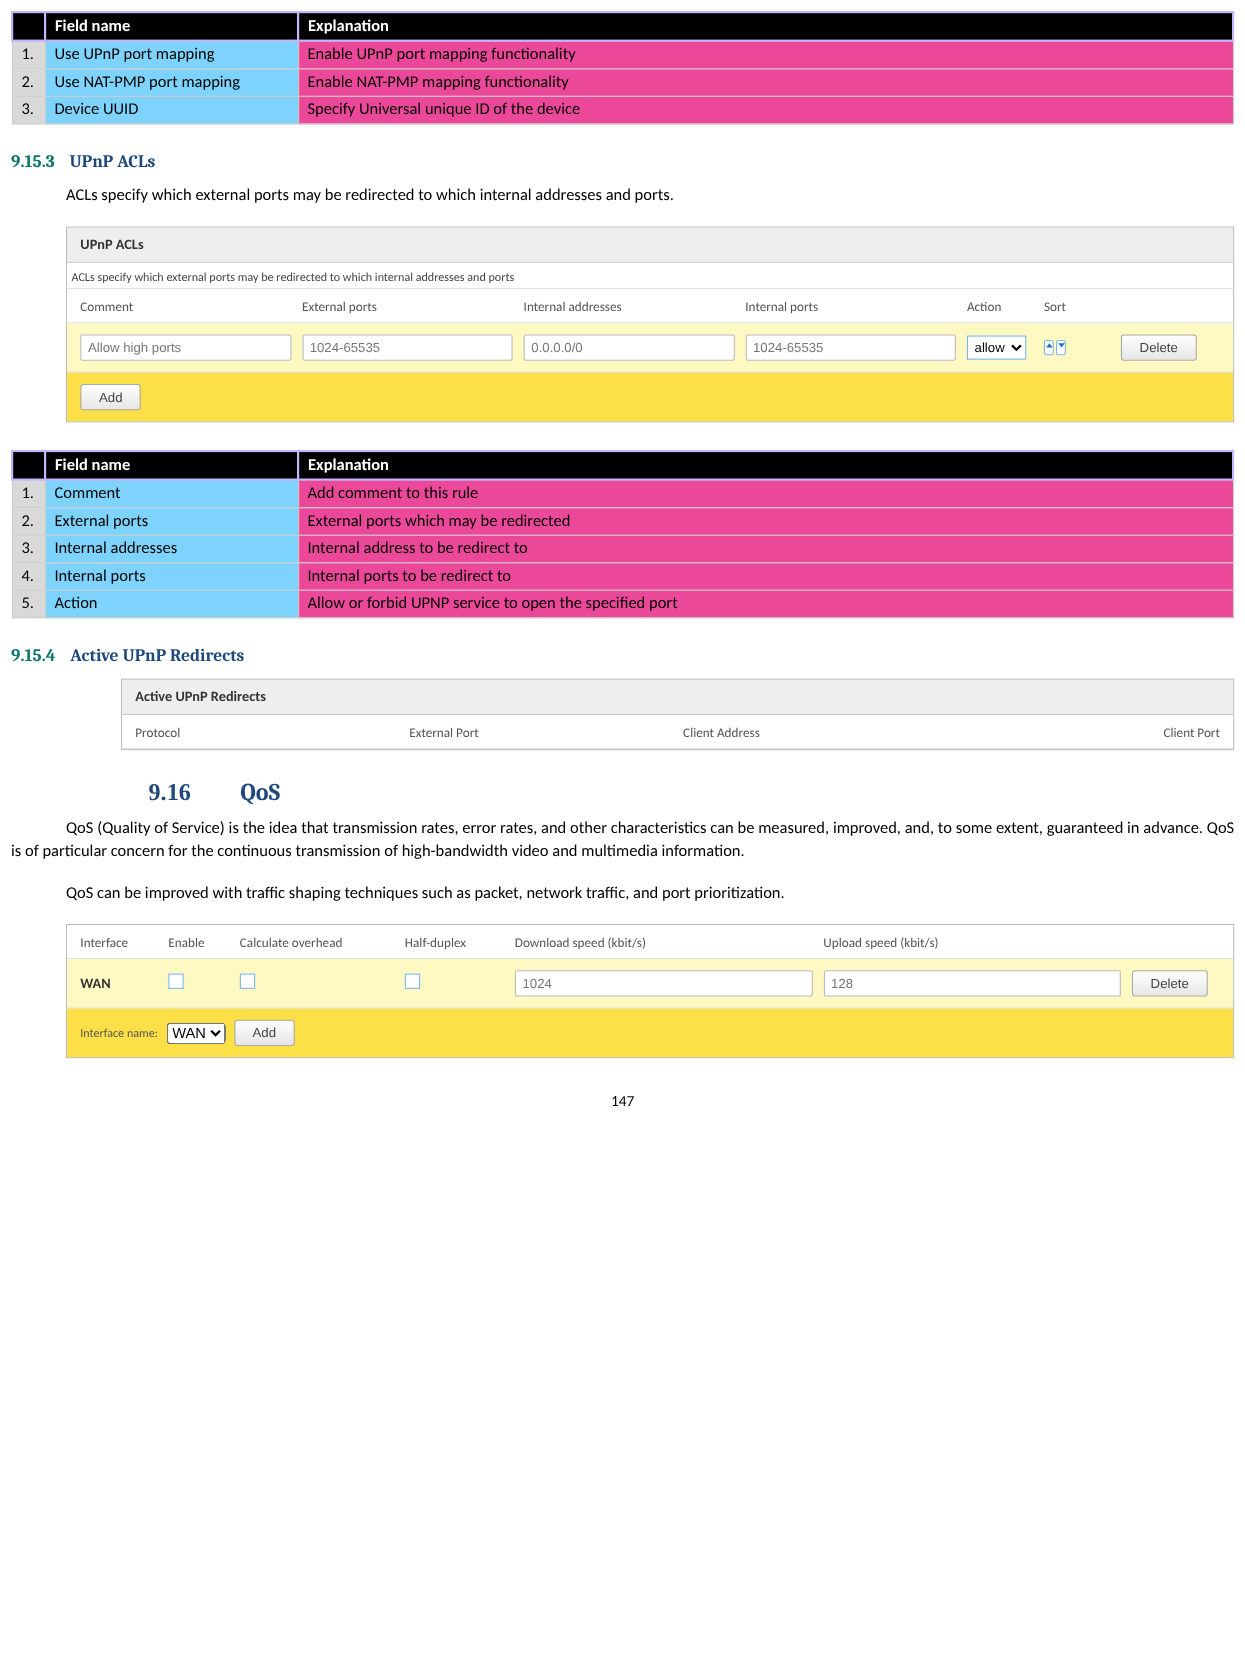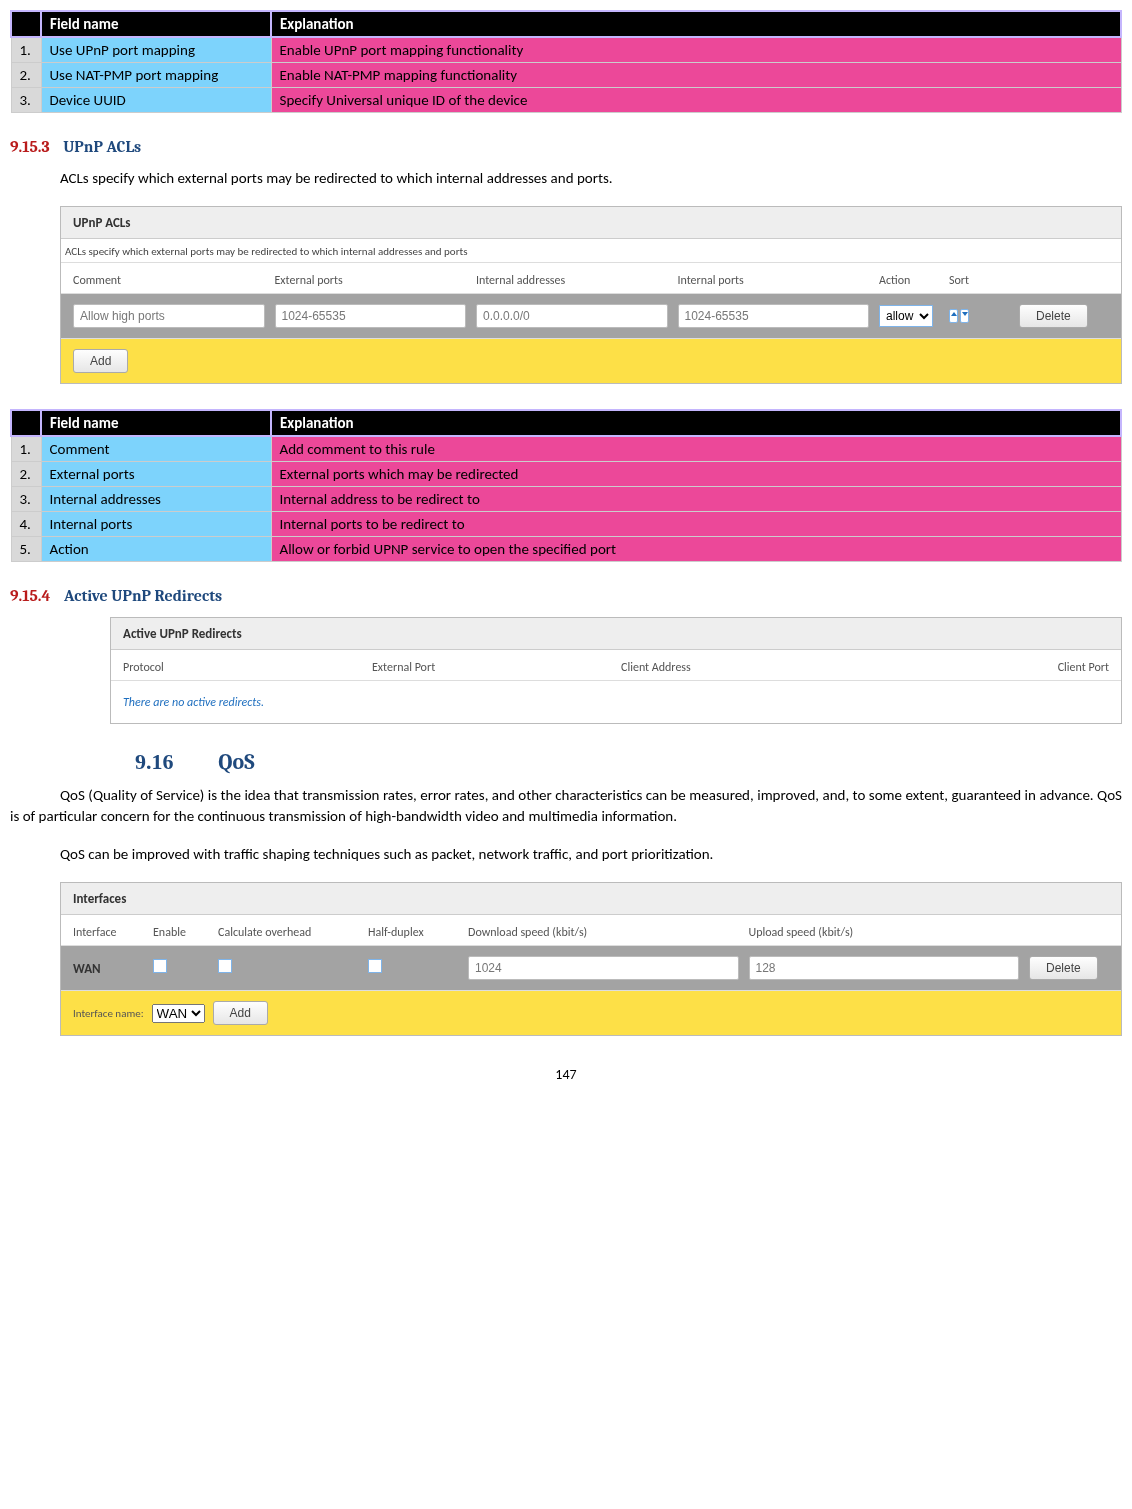--- a/index.html
+++ b/index.html
@@ -48,21 +48,21 @@
     background: #ec4899;
   }
   .section-heading {
     font-family: Cambria, Georgia, serif;
     color: #1f497d;
     font-size: 16px;
     font-weight: bold;
     margin: 25px 0 12px 0;
   }
   .section-heading .num {
-    color: #b91c1c;
+    color: #0f766e;
     margin-right: 10px;
   }
   .section-heading-big {
     font-family: Cambria, Georgia, serif;
     color: #1f497d;
     font-size: 22px;
     font-weight: bold;
     margin: 10px 0 10px 125px;
   }
   .section-heading-big .num { margin-right: 40px; font-family: Liberation Serif, serif; }
@@ -99,21 +99,21 @@
     color: #555;
     border-bottom: 1px solid #ddd;
     background:#fff;
     gap: 10px;
   }
   .panel-row {
     display: flex;
     padding: 10px 12px;
     gap: 10px;
     align-items: center;
-    background:#a3a3a3;
+    background:#fef9c3;
     border-bottom:1px solid #ddd;
   }
   .panel-row input[type=text] {
     font-size: 12px;
     padding: 4px 6px;
     border: 1px solid #bbb;
     border-radius: 2px;
     width: 100%;
     color:#777;
   }
@@ -273,32 +273,30 @@
 </div>
 
 <div class="panel panel-narrow">
   <div class="panel-header">Active UPnP Redirects</div>
   <div class="panel-cols">
     <div class="col">Protocol</div>
     <div class="col">External Port</div>
     <div class="col">Client Address</div>
     <div class="col" style="text-align:right">Client Port</div>
   </div>
-  <div class="italic-empty">There are no active redirects.</div>
 </div>
 
 <div class="section-heading-big">
   <span class="num">9.16</span>
   <span>QoS</span>
 </div>
 <div class="body-text justify" style="text-indent:50px">QoS (Quality of Service) is the idea that transmission rates, error rates, and other characteristics can be measured, improved, and, to some extent, guaranteed in advance. QoS is of particular concern for the continuous transmission of high-bandwidth video and multimedia information.</div>
 <div class="body-text">QoS can be improved with traffic shaping techniques such as packet, network traffic, and port prioritization.</div>
 
 <div class="panel">
-  <div class="panel-header">Interfaces</div>
   <div class="panel-cols">
     <div style="flex:0 0 70px">Interface</div>
     <div style="flex:0 0 55px">Enable</div>
     <div style="flex:0 0 140px">Calculate overhead</div>
     <div style="flex:0 0 90px">Half-duplex</div>
     <div class="col">Download speed (kbit/s)</div>
     <div class="col">Upload speed (kbit/s)</div>
     <div style="flex:0 0 80px"></div>
   </div>
   <div class="panel-row">

